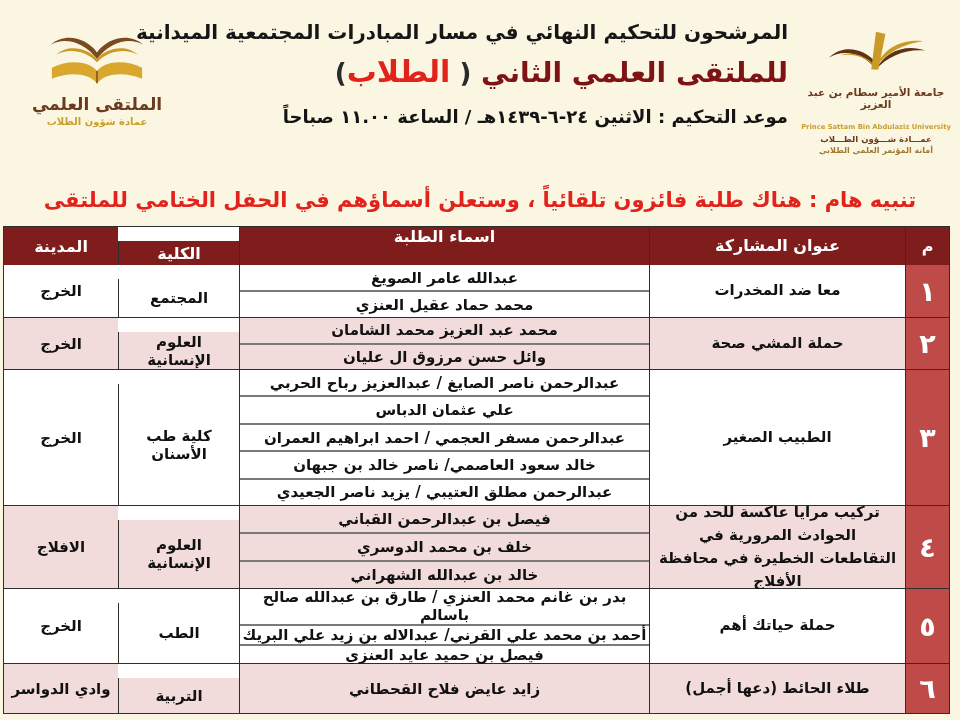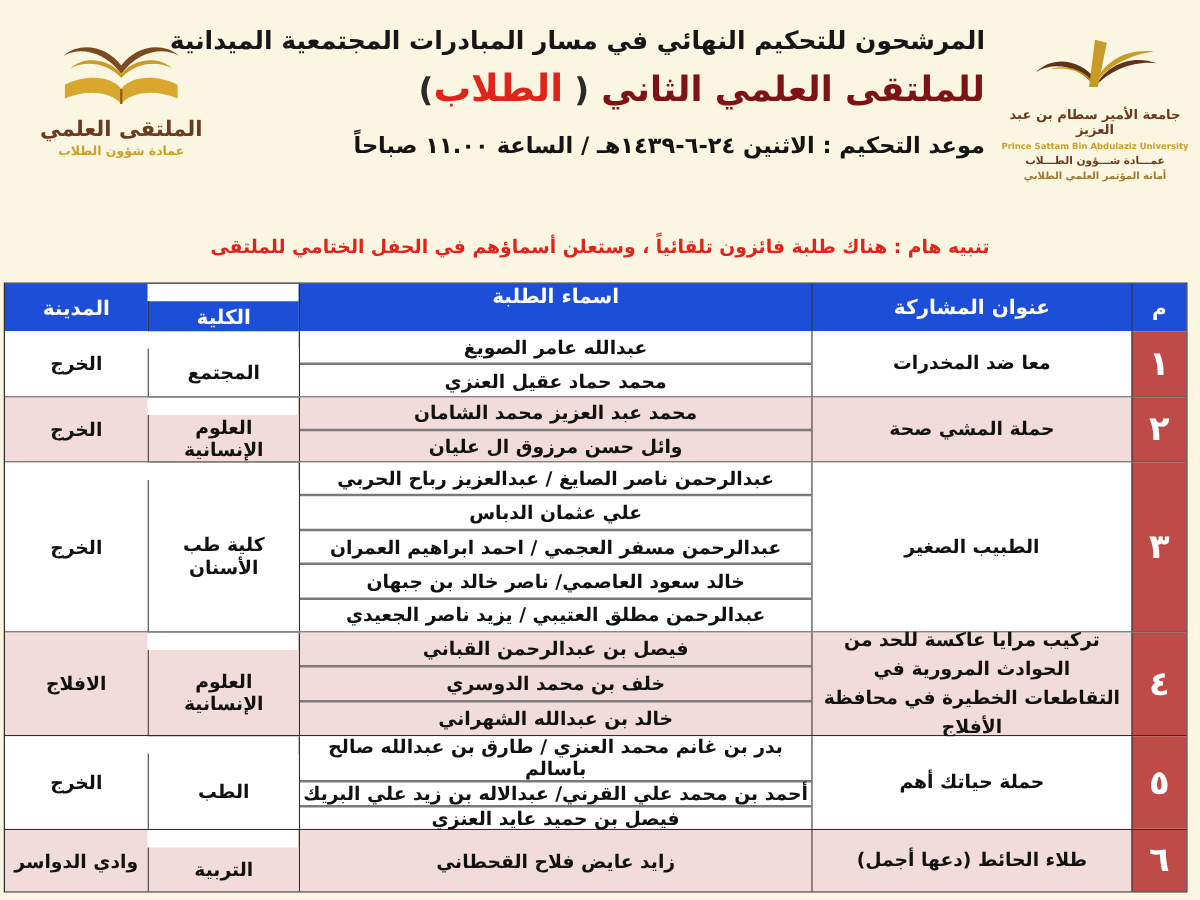--- a/index.html
+++ b/index.html
@@ -13,53 +13,53 @@
   .page { position:relative; width:960px; height:720px; background:#fbf6e2; }
 
   
   .logo { position:absolute; text-align:center; }
   .logo-left  { left:22px;  top:26px; width:150px; }
   .logo-right { right:8px;  top:22px; width:152px; }
   .logo svg { display:block; margin:0 auto; }
   .logo-left .l-name { font-size:17px; font-weight:bold; color:#6b3a1f; margin-top:2px; }
   .logo-left .l-sub  { font-size:10px; font-weight:bold; color:#c9a02c; margin-top:2px; }
   .logo-right .r-ar  { font-size:10.5px; font-weight:bold; color:#6b3a1f; margin-top:2px; }
-  .logo-right .r-en  { font-size:6.8px;  font-weight:bold; color:#c9a02c; margin-top:3px; }
+  .logo-right .r-en  { font-size:6.8px;  font-weight:bold; color:#c9a02c; margin-top:13px; }
   .logo-right .r-s1  { font-size:8.5px;  font-weight:bold; color:#6b3a1f; margin-top:3px; }
   .logo-right .r-s2  { font-size:8px;    font-weight:bold; color:#a1782f; margin-top:2px; }
 
   
   .titles { position:absolute; left:172px; top:20px; width:616px; text-align:right; direction:rtl; }
   .t1 { font-size:20px; font-weight:bold; color:#161616; white-space:nowrap; }
   .t2 { font-size:28px; font-weight:bold; color:#7d1315; margin-top:10px; white-space:nowrap; }
   .t2 .hl { color:#e2231c; font-size:30px;margin-top:35px; }
   .t2 .paren { color:#2a2a2a; font-size:26px; }
   .t3 { font-size:18px; font-weight:bold; color:#141414; margin-top:17px; white-space:nowrap; }
   .notice { position:absolute; top:188px; left:0; width:960px; text-align:center; direction:rtl;
-            font-size:15px; font-weight:bold; color:#e2231c; white-space:nowrap; }
+            font-size:21px; font-weight:bold; color:#e2231c; white-space:nowrap; }
 
   
   .table { position:absolute; top:226px; left:3px; width:947px; direction:rtl;
            border:1px solid #2e2e2e; background:#fff; }
   .t-row { display:flex; border-top:1px solid #2e2e2e; }
   .t-row:first-child { border-top:none; }
   .cell { display:flex; align-items:center; justify-content:center;
           border-left:1px solid #2e2e2e; text-align:center;
           font-weight:bold; color:#111; background:#fff; }
   .cell:last-child { border-left:none; }
   .cell-num     { width:44px;  background:#be4b48; color:#fff; font-size:27px; }
   .cell-title   { width:256px; font-size:15px; line-height:1.55; padding:2px 8px; }
   .cell-names   { width:410px; flex-direction:column; align-items:stretch; padding:0; }
   .cell-college { width:121px; font-size:15px; padding:0 4px;margin-top:14px; }
   .cell-city    { flex:1;      font-size:15px; padding:0 4px; }
   .sub-row { flex:1; display:flex; align-items:center; justify-content:center;
              font-size:15px; font-weight:bold; border-bottom:2px solid #7a7a7a; }
   .sub-row:last-child { border-bottom:none; }
   .thead { height:38px; }
-  .thead .cell { background:#1d4ed8; color:#fff; font-size:16px; flex-direction:row; }
+  .thead .cell { background:#7f1d1d; color:#fff; font-size:16px; flex-direction:row; }
   .t-row.shaded .cell:not(.cell-num) { background:#f2dcdb; }
   .t-row.shaded .cell-num { background:#be4b48; }
 </style>
 </head>
 <body>
 
 <div class="page">
 
   <div class="logo logo-left">
     <svg width="112" height="66" viewBox="0 0 100 60">

